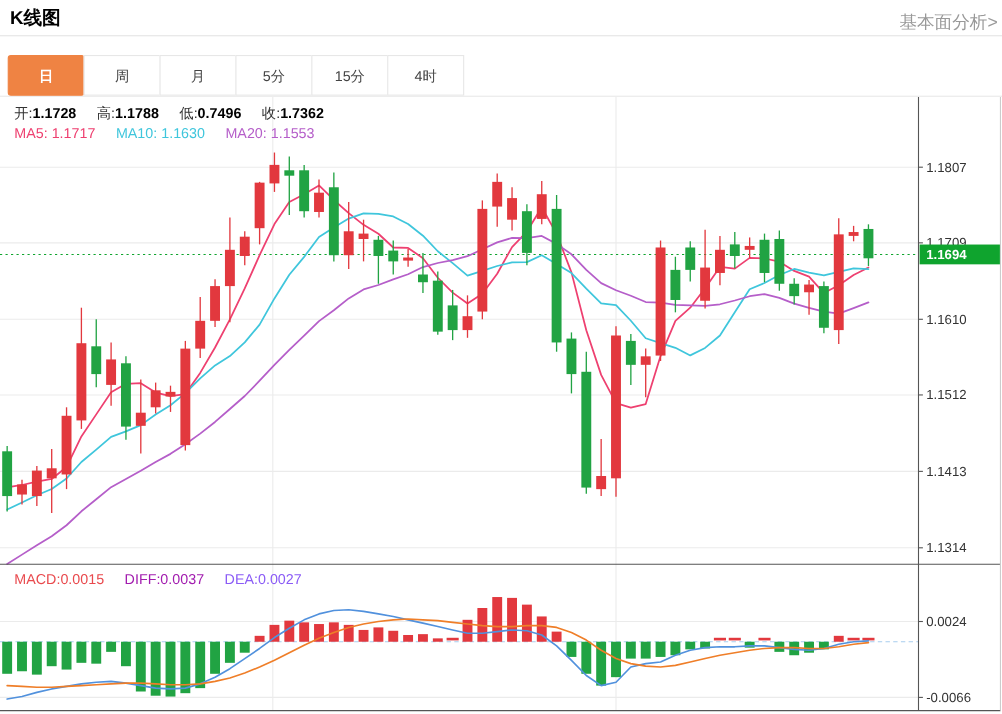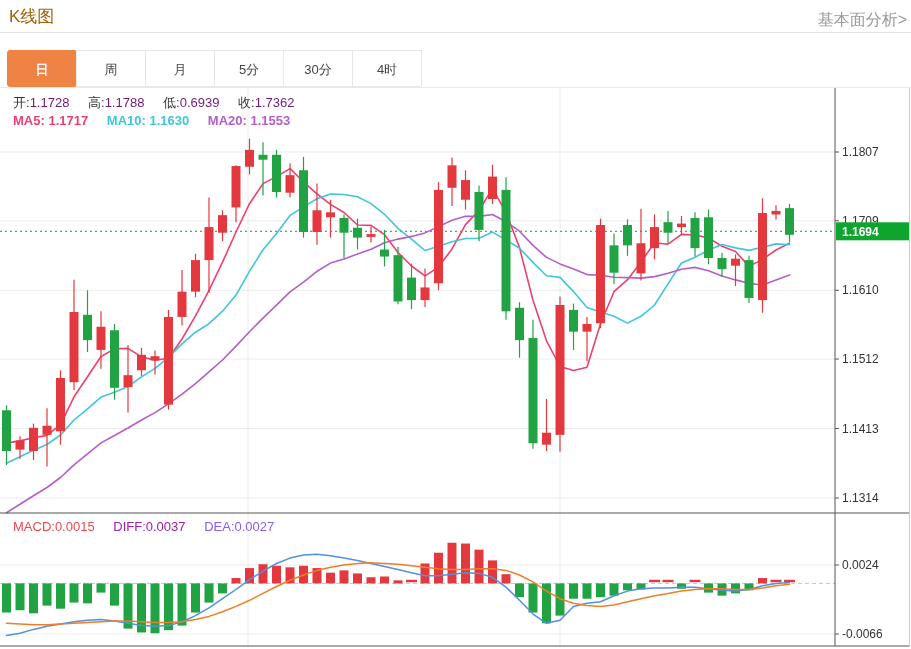--- a/index.html
+++ b/index.html
@@ -1,49 +1,49 @@
 <!DOCTYPE html>
 <html><head>
 <meta charset="utf-8">
 <style>
   html,body{margin:0;padding:0;background:#fff;}
   .page{position:relative;width:911px;height:649px;background:#fff;
         font-family:"Liberation Sans",sans-serif;overflow:hidden;}
   .hdr{position:relative;z-index:2;height:32px;border-bottom:1px solid #e4e4e4;background:#fff;}
-  .hdr-title{position:absolute;left:9px;top:5px;font-size:17px;font-weight:normal;color:#a16207;}
+  .hdr-title{position:absolute;left:9px;top:5px;font-size:17px;font-weight:bold;color:#000000;}
   .hdr-link{position:absolute;right:4px;top:10px;font-size:16px;color:#999;text-decoration:none;cursor:pointer;}
   .tabs{position:absolute;left:0;top:50px;z-index:2;display:flex;padding-left:8px;width:903px;
         border-bottom:1px solid #e9e9e9;background:#fff;}
   .tab{width:70px;height:37px;line-height:37px;text-align:center;font-size:13px;color:#444;
        background:#fff;border:1px solid #e7e7e7;margin-left:-1px;cursor:pointer;box-sizing:border-box;}
   .tab.active{background:#ef8343;border-color:#ef8343;color:#fff;border-radius:3px;font-weight:bold;}
   .chart-area{position:absolute;left:0;top:0;width:911px;height:649px;z-index:1;}
   .legend{position:absolute;z-index:3;font-size:13px;white-space:nowrap;}
   .legend .item{margin-right:15px;}
   .legend .lbl{color:#333;}
-  .ohlc-val{color:#701a75;}
+  .ohlc-val{color:#000000;font-weight:bold;}
   .tick{font-family:"Liberation Sans",sans-serif;font-size:12px;fill:#333;}
   .badge-text{font-family:"Liberation Sans",sans-serif;font-size:12px;font-weight:bold;fill:#fff;}
 </style>
 </head>
 <body>
 
 <div class="page">
 
   <div class="hdr">
     <span class="hdr-title">K线图</span>
     <a class="hdr-link">基本面分析&gt;</a>
   </div>
 
   <div class="tabs">
     <div class="tab active">日</div>
     <div class="tab">周</div>
     <div class="tab">月</div>
     <div class="tab">5分</div>
-    <div class="tab">30分</div>
+    <div class="tab">15分</div>
     <div class="tab">4时</div>
   </div>
 
   <div class="chart-area">
     <svg id="plot" width="911" height="649">
         <line x1="0" y1="152" x2="835" y2="152" stroke="#ebebeb"></line>
         <line x1="0" y1="220.77890466531443" x2="835" y2="220.77890466531443" stroke="#ebebeb"></line>
         <line x1="0" y1="290.2596348884382" x2="835" y2="290.2596348884382" stroke="#ebebeb"></line>
         <line x1="0" y1="359.0385395537526" x2="835" y2="359.0385395537526" stroke="#ebebeb"></line>
         <line x1="0" y1="428.51926977687634" x2="835" y2="428.51926977687634" stroke="#ebebeb"></line>
@@ -257,25 +257,25 @@
         <line x1="835" y1="634" x2="839" y2="634" stroke="#555555"></line>
         <text x="842" y="638" class="tick">-0.0066</text>
         <rect x="836" y="222.3062880324548" width="73" height="18" fill="#0fa42e"></rect>
         <text x="842" y="235.8062880324548" class="badge-text">1.1694</text>
       </svg>
   </div>
 
   <div class="legend" style="left:13px;top:94px;">
     <span class="item"><span class="lbl">开:</span><span class="ohlc-val">1.1728</span></span>
     <span class="item"><span class="lbl">高:</span><span class="ohlc-val">1.1788</span></span>
-    <span class="item"><span class="lbl">低:</span><span class="ohlc-val">0.6939</span></span>
+    <span class="item"><span class="lbl">低:</span><span class="ohlc-val">0.7496</span></span>
     <span class="item"><span class="lbl">收:</span><span class="ohlc-val">1.7362</span></span>
   </div>
 
-  <div class="legend" style="left:13px;top:113px;font-weight:bold;">
+  <div class="legend" style="left:13px;top:113px;">
     <span class="item" style="color: rgb(238, 64, 112);"><span>MA5:</span> <span>1.1717</span></span>
     <span class="item" style="color: rgb(63, 198, 220);"><span>MA10:</span> <span>1.1630</span></span>
     <span class="item" style="color: rgb(181, 94, 201);"><span>MA20:</span> <span>1.1553</span></span>
   </div>
 
   <div class="legend" style="left:13px;top:519px;">
     <span class="item" style="color: rgb(233, 73, 77);"><span>MACD:</span><span>0.0015</span></span>
     <span class="item" style="color: #a21caf;"><span>DIFF:</span><span>0.0037</span></span>
     <span class="item" style="color: #8b5cf6;"><span>DEA:</span><span>0.0027</span></span>
   </div>

